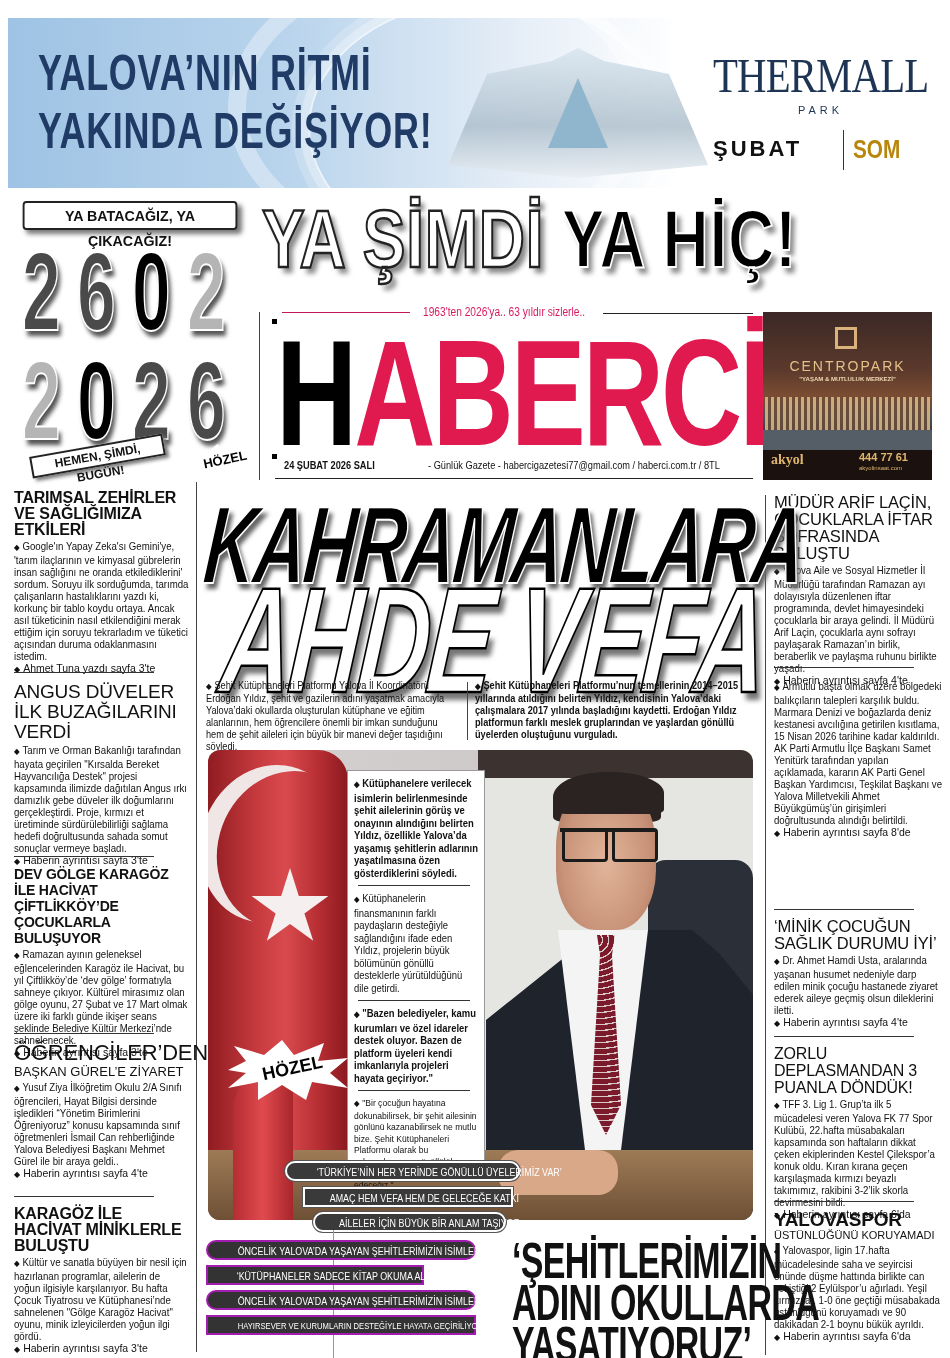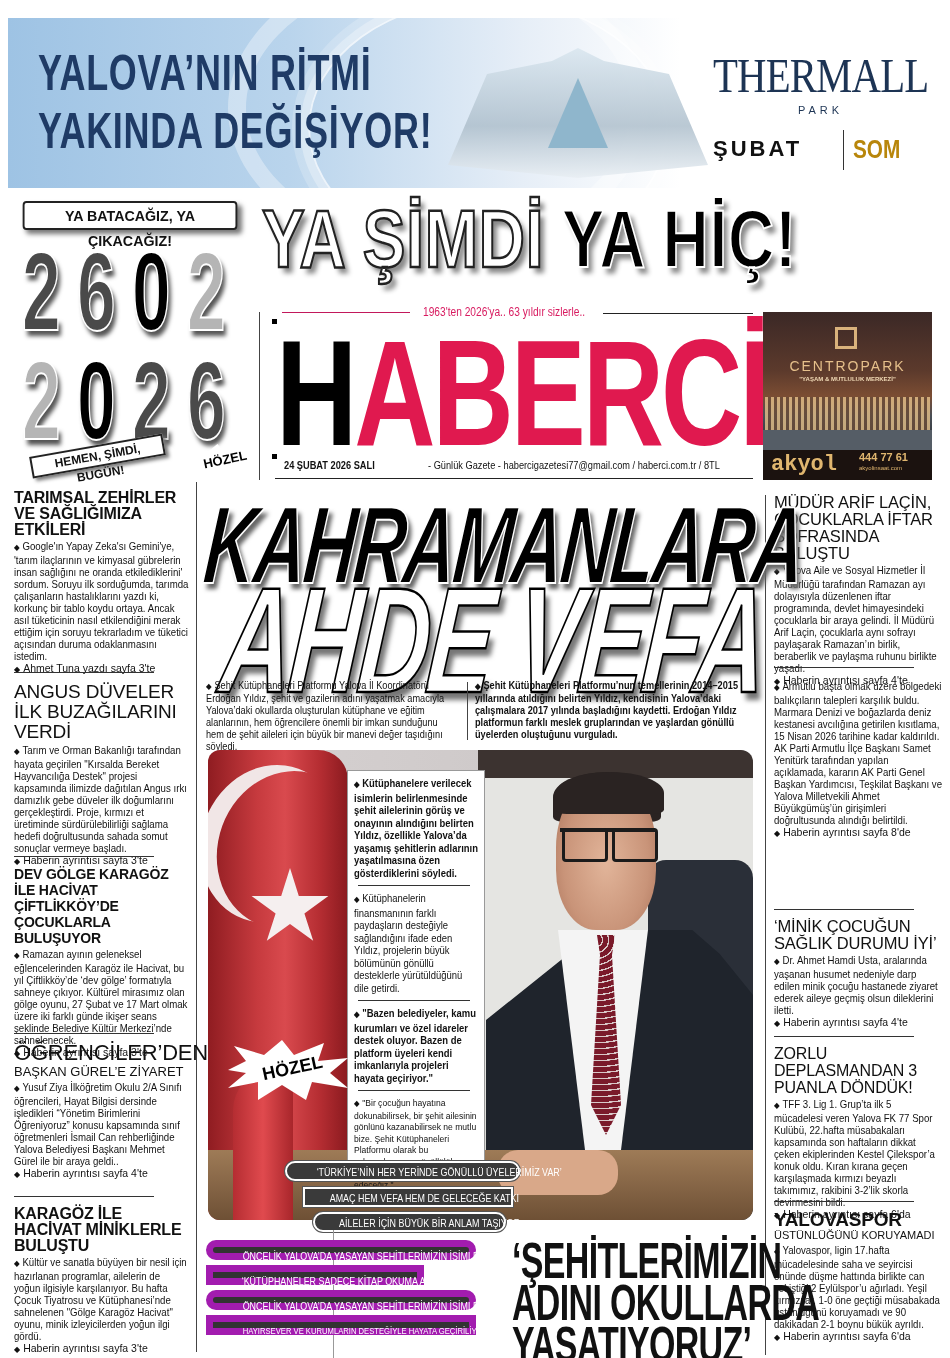--- a/index.html
+++ b/index.html
@@ -40,21 +40,21 @@
 #contact{left:428px;top:459px;font-size:10.5px;transform:scaleX(.88);transform-origin:left;white-space:nowrap}
 #mast-bottom{left:275px;top:478px;width:478px;height:1px;background:#222}
 
 #ad2{left:763px;top:312px;width:169px;height:168px;background:linear-gradient(180deg,#3b2826 0%,#5c3a2c 35%,#7b4d33 50%,#4a4f55 62%,#2b2f35 80%,#1a1410 100%);overflow:hidden;color:#d9b27c}
 #ad2 .logo{position:absolute;left:72px;top:15px;width:22px;height:22px;border:3px solid #d9b27c}
 #ad2 .cp{position:absolute;left:0;width:169px;top:46px;text-align:center;font-size:14px;letter-spacing:2px;color:#e6c08b}
 #ad2 .cp2{position:absolute;left:0;width:169px;top:64px;text-align:center;font-size:6px;color:#f0d9b5;font-weight:bold}
 #ad2 .bld{position:absolute;left:2px;top:85px;width:165px;height:35px;background:repeating-linear-gradient(90deg,#e7c28a 0 3px,#6b4c38 3px 6px);opacity:.8}
 #ad2 .road{position:absolute;left:0;top:118px;width:169px;height:20px;background:#555d66}
 #ad2 .foot{position:absolute;left:0;top:138px;width:169px;height:30px;background:#1b120f}
-#ad2 .akyol{position:absolute;left:8px;top:140px;font-family:Liberation Mono, monospace;font-weight:bold;font-size:22px;color:#e0b66f}
+#ad2 .akyol{position:absolute;left:8px;top:140px;font-family:Liberation Serif, serif;font-weight:bold;font-size:14px;color:#e0b66f}
 #ad2 .tel{position:absolute;left:96px;top:139px;font-weight:bold;font-size:11px;color:#e0b66f}
 #ad2 .web{position:absolute;left:96px;top:153px;font-size:6px;color:#e0b66f}
 
 .art{position:absolute;font-size:10.5px;line-height:12px}
 .art .t{font-size:16px;line-height:16px;letter-spacing:-.2px}
 .art .t.b{font-weight:bold}
 .art .t.lg{font-size:19px;line-height:20px;font-weight:normal}
 .art .sub{font-size:13px;line-height:15px}
 .art p{margin-top:2px;transform:scaleX(.92);transform-origin:left;width:108%}
 .art .more{font-weight:normal;display:block}
@@ -88,21 +88,21 @@
 
 #qbox{left:347px;top:770px;width:138px;height:405px;background:#fff;border:1px solid #999;padding:6px 6px}
 #qbox .q{font-size:10.5px;line-height:12.5px;transform:scaleX(.9);transform-origin:left;width:112%}
 #qbox .q.b{font-weight:bold}
 #qbox .qhr{height:1px;background:#333;margin:6px 8px 6px 4px}
 
 .pill{position:absolute;height:20px;background:#3a3a3a;color:#fff;font-size:10.5px;line-height:18px;text-align:center;border:2px solid #fff;white-space:nowrap;box-shadow:0 0 0 1px #555;padding:0 8px}
 .pill span{display:inline-block;transform:scaleX(.85)}
 .pill.r{border-radius:12px}
 .pill.sq{border-radius:0}
-.pill.dark{background:#333;border:7px solid #a21caf;box-shadow:none}
+.pill.dark{background:#333;border:2px solid #a21caf;box-shadow:none}
 #bigq{left:512px;top:1240px;font-weight:bold;font-size:50px;line-height:42px;letter-spacing:-1px;transform:scaleX(.68);transform-origin:left;white-space:nowrap}
 </style>
 </head>
 <body>
 
 <div id="banner" class="abs">
   <div class="swirl"></div>
   <div class="swirl2"></div>
   <div class="bldg"></div>
   <div class="bldg-in"></div>

